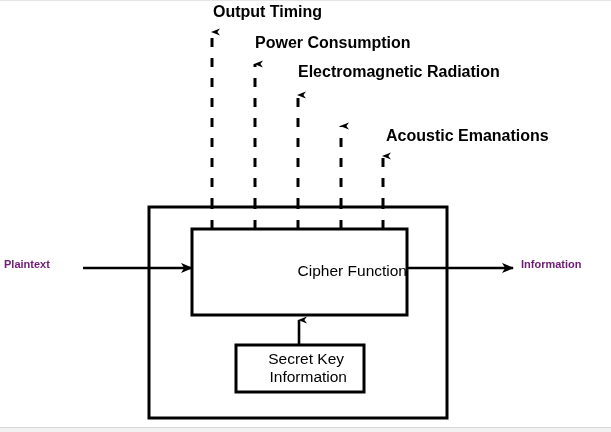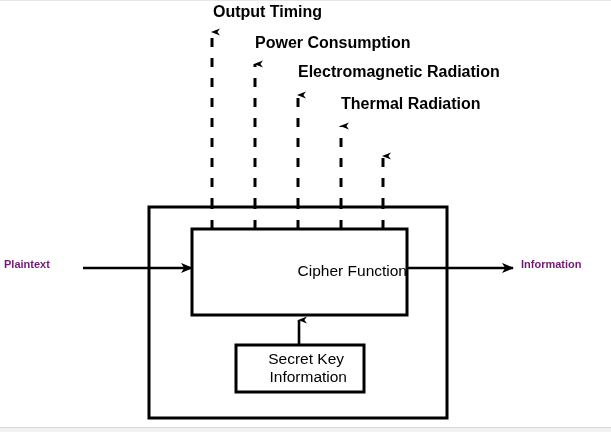--- a/index.html
+++ b/index.html
@@ -108,22 +108,22 @@
 
     <line x1="0" y1="0.5" x2="611" y2="0.5" stroke="#e6e6e6" stroke-width="1"></line>
   </svg>
 
   <div class="lbl" style="left:213px; top:2px;">Output Timing</div>
 
   <div class="lbl" style="left:255px; top:33px;">Power Consumption</div>
 
   <div class="lbl" style="left:298px; top:62px;text-align:right;">Electromagnetic Radiation</div>
 
-  <div class="lbl" style="left:341px; top:94px;">Thermal Radiation</div>
 
+  <div class="lbl" style="left:386px; top:126px;">Acoustic Emanations</div>
 
   <div class="box-label" style="left:192px; top:262px; width:215px;">Cipher Function</div>
 
   <div class="box-label" style="left:236px; top:350px; width:108px;">Secret Key</div>
   <div class="box-label" style="left:236px; top:368px; width:111px;">Information</div>
 
   <div class="io-label" style="left:4px; top:258px;">Plaintext</div>
 
   <div class="io-label" style="left:521px; top:258px;">Information</div>
 

